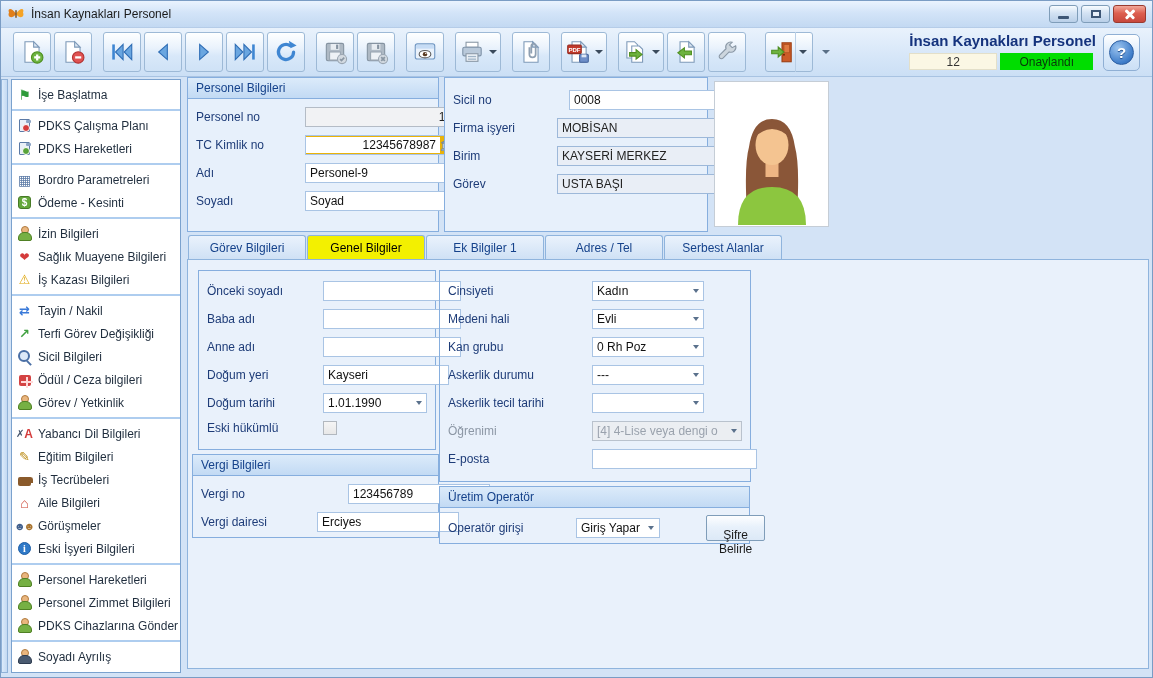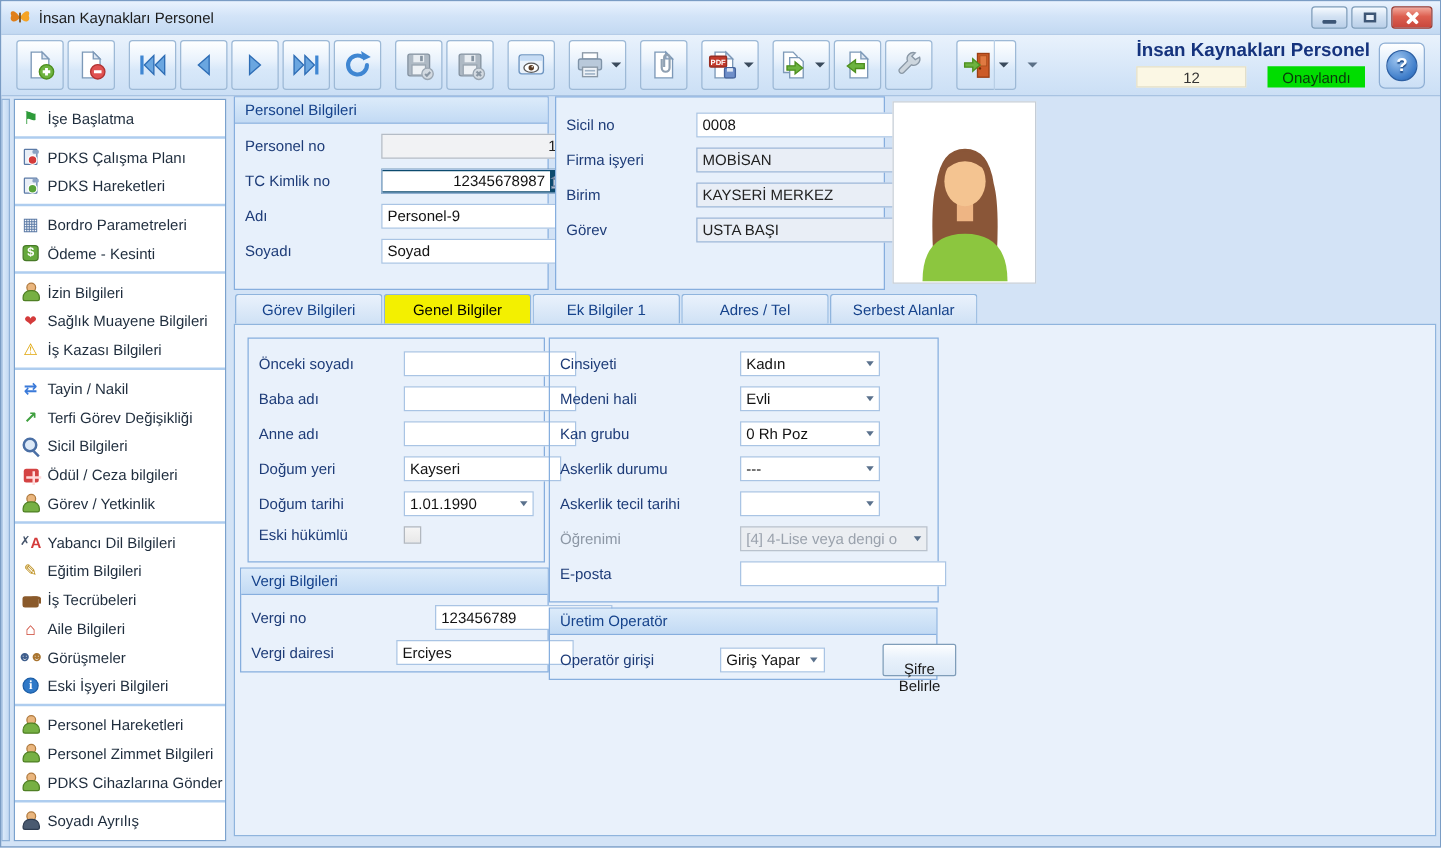--- a/index.html
+++ b/index.html
@@ -34,22 +34,22 @@
   .sp{width:8px;flex:none;}
   .crt{width:0;height:0;border-left:4px solid transparent;border-right:4px solid transparent;border-top:4px solid #3a4a5c;margin-left:4px;}
   .mini-crt{width:14px;height:40px;display:flex;align-items:center;justify-content:center;border-left:1px solid #b9cfe6;}
   .overflow-crt{width:0;height:0;border-left:4px solid transparent;border-right:4px solid transparent;border-top:4px solid #5a6f86;margin-left:6px;}
 
   .tb-right{position:absolute;right:56px;top:3px;text-align:right;}
   .app-title{font-size:15px;font-weight:bold;color:#15337d;line-height:20px;}
   .status-row{display:flex;margin-top:2px;}
   .record-count{width:88px;height:17px;background:#fbf7e4;border:1px solid #e3dfc9;color:#333;
     font-size:12px;display:flex;align-items:center;justify-content:center;}
-  .status-badge{width:78px;height:17px;background:#00dd00;color:#08380a;font-size:12px;
-    display:flex;align-items:center;justify-content:center;margin-left:17px;}
+  .status-badge{width:93px;height:17px;background:#00dd00;color:#08380a;font-size:12px;
+    display:flex;align-items:center;justify-content:center;margin-left:3px;}
   .help-btn{position:absolute;right:12px;top:6px;width:37px;height:37px;border:1px solid #8fafd4;border-radius:5px;
     background:linear-gradient(#ffffff,#dcebfb 50%,#cbdff5);display:flex;align-items:center;justify-content:center;cursor:pointer;}
   .help-q{width:25px;height:25px;border-radius:50%;background:radial-gradient(circle at 35% 30%,#9cc4ef,#3d7cc9 70%,#2c5fa3);
     color:#fff;font-weight:bold;font-size:15px;display:flex;align-items:center;justify-content:center;
     border:1px solid #2c5fa3;text-shadow:0 1px 1px #1d4a86;}
 
   
   .splitter{position:absolute;left:0;top:78px;width:7px;height:594px;background:linear-gradient(90deg,#dcebfb,#c3d9f2);
     border:1px solid #90b2d8;cursor:ew-resize;}
   .sidebar{position:absolute;left:10px;top:78px;width:170px;height:594px;background:#fff;
@@ -94,21 +94,21 @@
   
   .gbox{position:absolute;border:1px solid #86aede;background:#e7f0fb;}
   .gbox-h{height:21px;background:linear-gradient(#dcebfa,#c2daf4);border-bottom:1px solid #86aede;
     font-size:12px;color:#15428b;display:flex;align-items:center;padding-left:8px;}
   .frow{display:flex;align-items:center;margin:8px 8px 0 8px;gap:36px;}
   .flabel{font-size:12px;color:#1e3c78;flex:none;}
   .txt{height:20px;border:1px solid #a9c4e4;background:#fff;font-size:12px;color:#111;padding:0 4px;outline:none;}
   .txt.right{text-align:right;}
   .txt.ro{background:#f1f2f4;border-color:#b4bcc6;color:#222;}
   .txt.ro2{background:#e9eef6;border-color:#9db8d9;color:#222;}
-  .tcwrap{display:flex;align-items:center;border:1px solid #a9c4e4;background:#0c4a6e;height:20px;padding-right:2px;}
+  .tcwrap{display:flex;align-items:center;border:1px solid #a9c4e4;background:#eab308;height:20px;padding-right:2px;}
   .tcwrap input{border:none;height:16px;flex:1;min-width:0;}
   .combo{height:20px;border:1px solid #a9c4e4;background:#fff;display:flex;align-items:center;cursor:pointer;}
   .combo .cv{flex:1;font-size:12px;color:#111;padding:0 4px;white-space:nowrap;overflow:hidden;}
   .combo .carrow{width:15px;height:100%;display:flex;align-items:center;justify-content:center;}
   .combo .carrow::before{content:"";width:0;height:0;border-left:3.5px solid transparent;border-right:3.5px solid transparent;border-top:4px solid #5a718c;}
   .combo.dis{background:#ebeef2;border-color:#b9c2cd;cursor:default;}
   .combo.dis .cv{color:#9aa2ad;}
   .cb{width:14px;height:14px;border:1px solid #b2b8bf;background:linear-gradient(#f5f5f5,#e8e8e8);display:inline-block;}
   .btn{height:24px;border:1px solid #7f9db9;border-radius:2px;background:linear-gradient(#fdfeff,#e8f1fb 45%,#dce9f7);
     font-size:12px;color:#1a1a1a;padding:12px 12px;cursor:pointer;}
@@ -465,21 +465,21 @@
     </div>
     <div class="frow">
       <span class="flabel" style="width:73px">Soyadı</span>
       <input class="txt" style="width: 152px;" value="Soyad">
     </div>
   </div>
 
   <div class="gbox" style="left:443px;top:76px;width:264px;height:155px;">
     <div class="frow" style="margin-top:12px">
       <span class="flabel" style="width:68px">Sicil no</span>
-      <input class="txt" style="width: 178px;" value="0008">
+      <input class="txt" style="width: 178px; margin-left: 12px;" value="0008">
     </div>
     <div class="frow">
       <span class="flabel" style="width:68px">Firma işyeri</span>
       <input class="txt ro2" style="width: 178px;" readonly="" value="MOBİSAN">
     </div>
     <div class="frow">
       <span class="flabel" style="width:68px">Birim</span>
       <input class="txt ro2" style="width: 196px;" readonly="" value="KAYSERİ MERKEZ">
     </div>
     <div class="frow">

